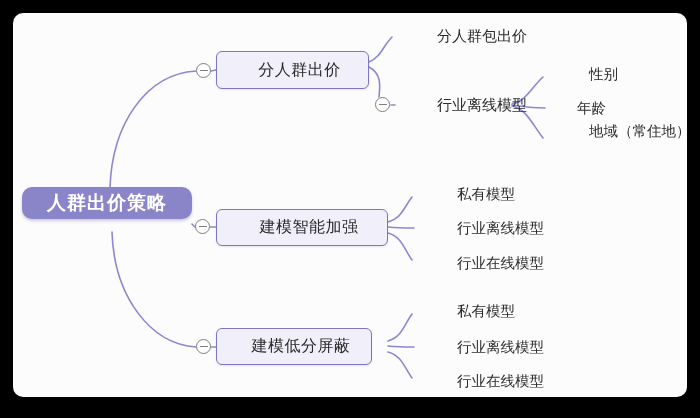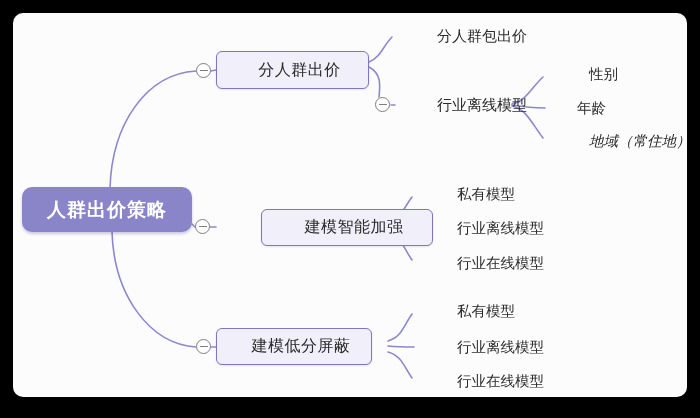--- a/index.html
+++ b/index.html
@@ -76,31 +76,31 @@
   <path class="connector-path" d="M 512 105 C 524 107 534 108 545 108"></path>
   <path class="connector-path" d="M 512 106 C 526 109 531 122 543 138"></path>
   <path class="connector-path" d="M 388 222 C 402 218 404 207 412 197"></path>
   <path class="connector-path" d="M 388 227 C 398 228 406 228 414 228"></path>
   <path class="connector-path" d="M 388 233 C 402 237 404 249 412 260"></path>
   <path class="connector-path" d="M 388 341 C 402 337 404 325 412 314"></path>
   <path class="connector-path" d="M 388 346 C 398 347 406 347 414 347"></path>
   <path class="connector-path" d="M 388 352 C 402 356 404 367 412 378"></path>
 </svg>
 
-<div class="node root" style="left:22px; top:187px; width:170px; height:45px;">人群出价策略</div>
+<div class="node root" style="left:22px; top:187px; width:170px; height:32px;">人群出价策略</div>
 
 <div class="node box" style="left:216px; top:51px; width:153px; height:38px;">分人群出价</div>
-<div class="node box" style="left:216px; top:209px; width:172px; height:37px;margin-left:45px;">建模智能加强</div>
+<div class="node box" style="left:216px; top:209px; width:172px; height:37px;">建模智能加强</div>
 <div class="node box" style="left:216px; top:328px; width:156px; height:37px;">建模低分屏蔽</div>
 
 <div class="node leaf l2" style="left:396px; top:36px;">分人群包出价</div>
 <div class="node leaf l2" style="left:396px; top:105px;">行业离线模型</div>
 <div class="node leaf" style="left:548px; top:74px;font-family:Liberation Serif, serif;">性别</div>
 <div class="node leaf" style="left:536px; top:108px;">年龄</div>
-<div class="node leaf" style="left:548px; top:141px;font-style:italic;">地域（常住地）</div>
+<div class="node leaf" style="left:548px; top:131px;">地域（常住地）</div>
 
 <div class="node leaf" style="left:416px; top:194px;">私有模型</div>
 <div class="node leaf" style="left:416px; top:228px;">行业离线模型</div>
 <div class="node leaf" style="left:416px; top:263px;">行业在线模型</div>
 
 <div class="node leaf" style="left:416px; top:311px;">私有模型</div>
 <div class="node leaf" style="left:416px; top:347px;">行业离线模型</div>
 <div class="node leaf" style="left:416px; top:381px;">行业在线模型</div>
 
 <div class="collapse" style="left:196px; top:63px;">

